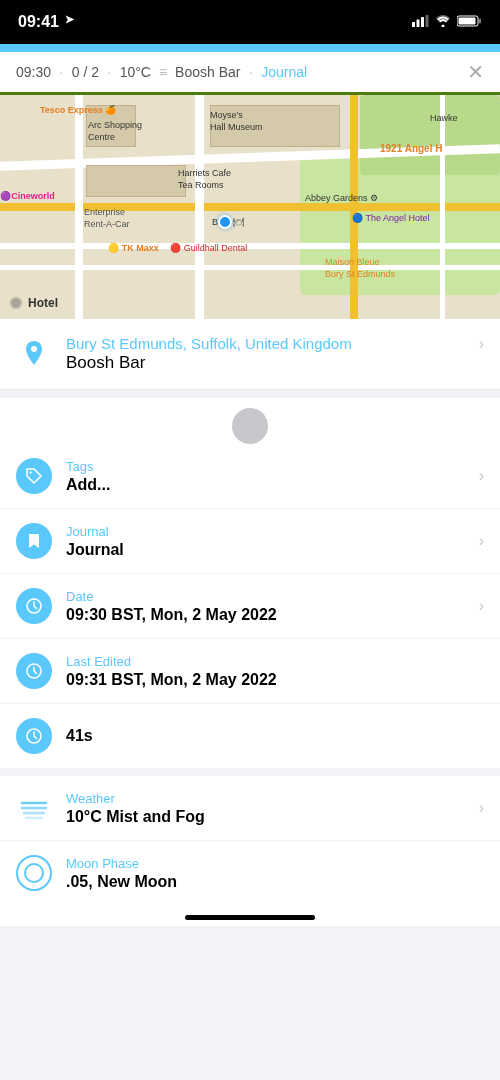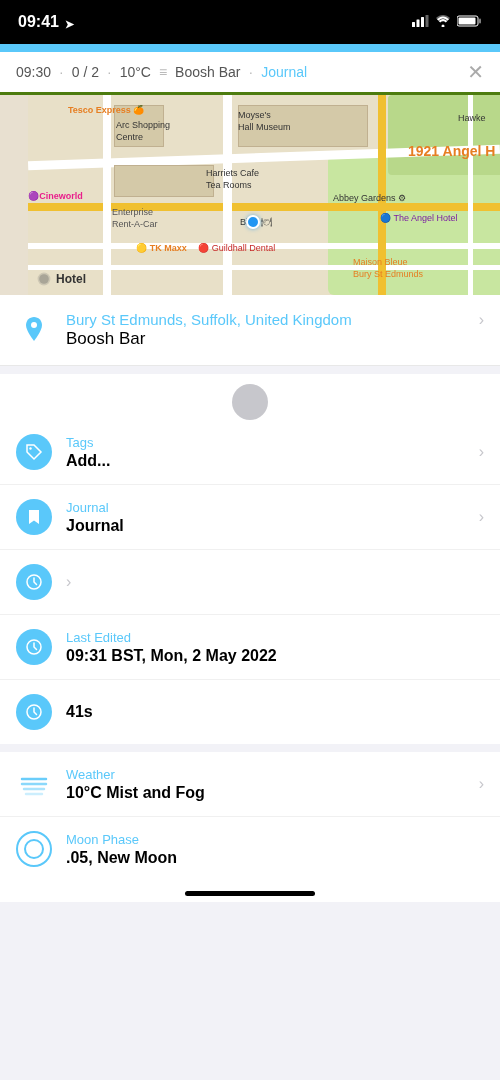--- a/index.html
+++ b/index.html
@@ -20,21 +20,21 @@
       display: flex;
       align-items: center;
       justify-content: space-between;
       padding: 0 18px;
     }
     .status-time {
       color: #fff;
       font-size: 16px;
       font-weight: 600;
       display: flex;
-      align-items: flex-end;
+      align-items: flex-start;
       gap: 4px;
     }
     .status-icons {
       display: flex;
       align-items: center;
       gap: 6px;
     }
     .signal-icon, .wifi-icon, .battery-icon {
       color: #fff;
       font-size: 13px;
@@ -71,25 +71,24 @@
     .header-close {
       color: #aaa;
       font-size: 20px;
       line-height: 1;
       cursor: pointer;
     }
 
     
     .map-container {
       width: 100%;
-      height: 200px;
+      height: 224px;
       background: #e8e0d0;
       position: relative;
       overflow: hidden;
-      padding-left: 28px;
     }
     .map-bg {
       width: 100%;
       height: 100%;
       position: relative;
     }
 
     
     .apple-maps-badge {
       position: absolute;
@@ -309,21 +308,21 @@
     <div style="position:absolute;top:0;left:440px;width:5px;height:100%;background:#fff;"></div>
 
     <div style="position:absolute;top:70px;left:86px;width:100px;height:32px;background:#d4c9a8;border:1px solid #c0b090;"></div>
     <div style="position:absolute;top:10px;left:86px;width:50px;height:42px;background:#d4c9a8;border:1px solid #c0b090;"></div>
     <div style="position:absolute;top:10px;left:210px;width:130px;height:42px;background:#d4c9a8;border:1px solid #c0b090;"></div>
 
     <div style="position:absolute;top:10px;left:40px;font-size:9px;color:#e67e22;font-weight:600;white-space:nowrap;">Tesco Express 🍊</div>
     <div style="position:absolute;top:25px;left:88px;font-size:9px;color:#333;font-weight:500;line-height:1.3;white-space:nowrap;">Arc Shopping<br>Centre</div>
     <div style="position:absolute;top:15px;left:210px;font-size:9px;color:#333;font-weight:500;line-height:1.3;white-space:nowrap;">Moyse's<br>Hall Museum</div>
     <div style="position:absolute;top:18px;left:430px;font-size:9px;color:#333;white-space:nowrap;">Hawke</div>
-    <div style="position:absolute;top:48px;left:380px;font-size:14px;color:#e67e22;font-weight:600;white-space:nowrap;">1921 Angel H</div>
+    <div style="position:absolute;top:48px;left:380px;font-size:10px;color:#e67e22;font-weight:600;white-space:nowrap;">1921 Angel H</div>
     <div style="position:absolute;top:73px;left:178px;font-size:9px;color:#333;line-height:1.3;white-space:nowrap;">Harriets Cafe<br>Tea Rooms</div>
     <div style="position:absolute;top:96px;left:0px;font-size:9px;color:#e91e8c;font-weight:700;">🟣Cineworld</div>
     <div style="position:absolute;top:112px;left:84px;font-size:9px;color:#555;line-height:1.3;white-space:nowrap;">Enterprise<br>Rent-A-Car</div>
     <div style="position:absolute;top:98px;left:305px;font-size:9px;color:#333;white-space:nowrap;">Abbey Gardens ⚙</div>
     <div style="position:absolute;top:122px;left:212px;font-size:9px;color:#333;white-space:nowrap;display:flex;align-items:center;gap:2px;">Bill's 🍽</div>
     <div style="position:absolute;top:118px;left:352px;font-size:9px;color:#7b1fa2;white-space:nowrap;">🔵 The Angel Hotel</div>
     <div style="position:absolute;top:148px;left:60px;font-size:9px;color:#e67e22;font-weight:600;white-space:nowrap;margin-left:48px;">🟡 TK Maxx</div>
     <div style="position:absolute;top:148px;left:170px;font-size:9px;color:#c62828;white-space:nowrap;">🔴 Guildhall Dental</div>
     <div style="position:absolute;top:162px;left:325px;font-size:9px;color:#e67e22;line-height:1.3;white-space:nowrap;">Maison Bleue<br>Bury St Edmunds</div>
 
@@ -388,20 +387,24 @@
     <span class="chevron">›</span>
   </div>
 
   <div class="detail-row">
     <div class="row-icon-wrap">
       <svg width="18" height="18" viewBox="0 0 18 18">
         <circle cx="9" cy="9" r="7" stroke="white" stroke-width="1.5" fill="none"></circle>
         <path d="M9 5v4l2.5 2.5" stroke="white" stroke-width="1.5" stroke-linecap="round" fill="none"></path>
       </svg>
     </div>
+    <div class="row-content">
+      <div class="row-label">Date</div>
+      <div class="row-value">09:30 BST, Mon, 2 May 2022</div>
+    </div>
     <span class="chevron">›</span>
   </div>
 
   <div class="detail-row">
     <div class="row-icon-wrap">
       <svg width="18" height="18" viewBox="0 0 18 18">
         <circle cx="9" cy="9" r="7" stroke="white" stroke-width="1.5" fill="none"></circle>
         <path d="M9 5v4l2.5 2.5" stroke="white" stroke-width="1.5" stroke-linecap="round" fill="none"></path>
       </svg>
     </div>

